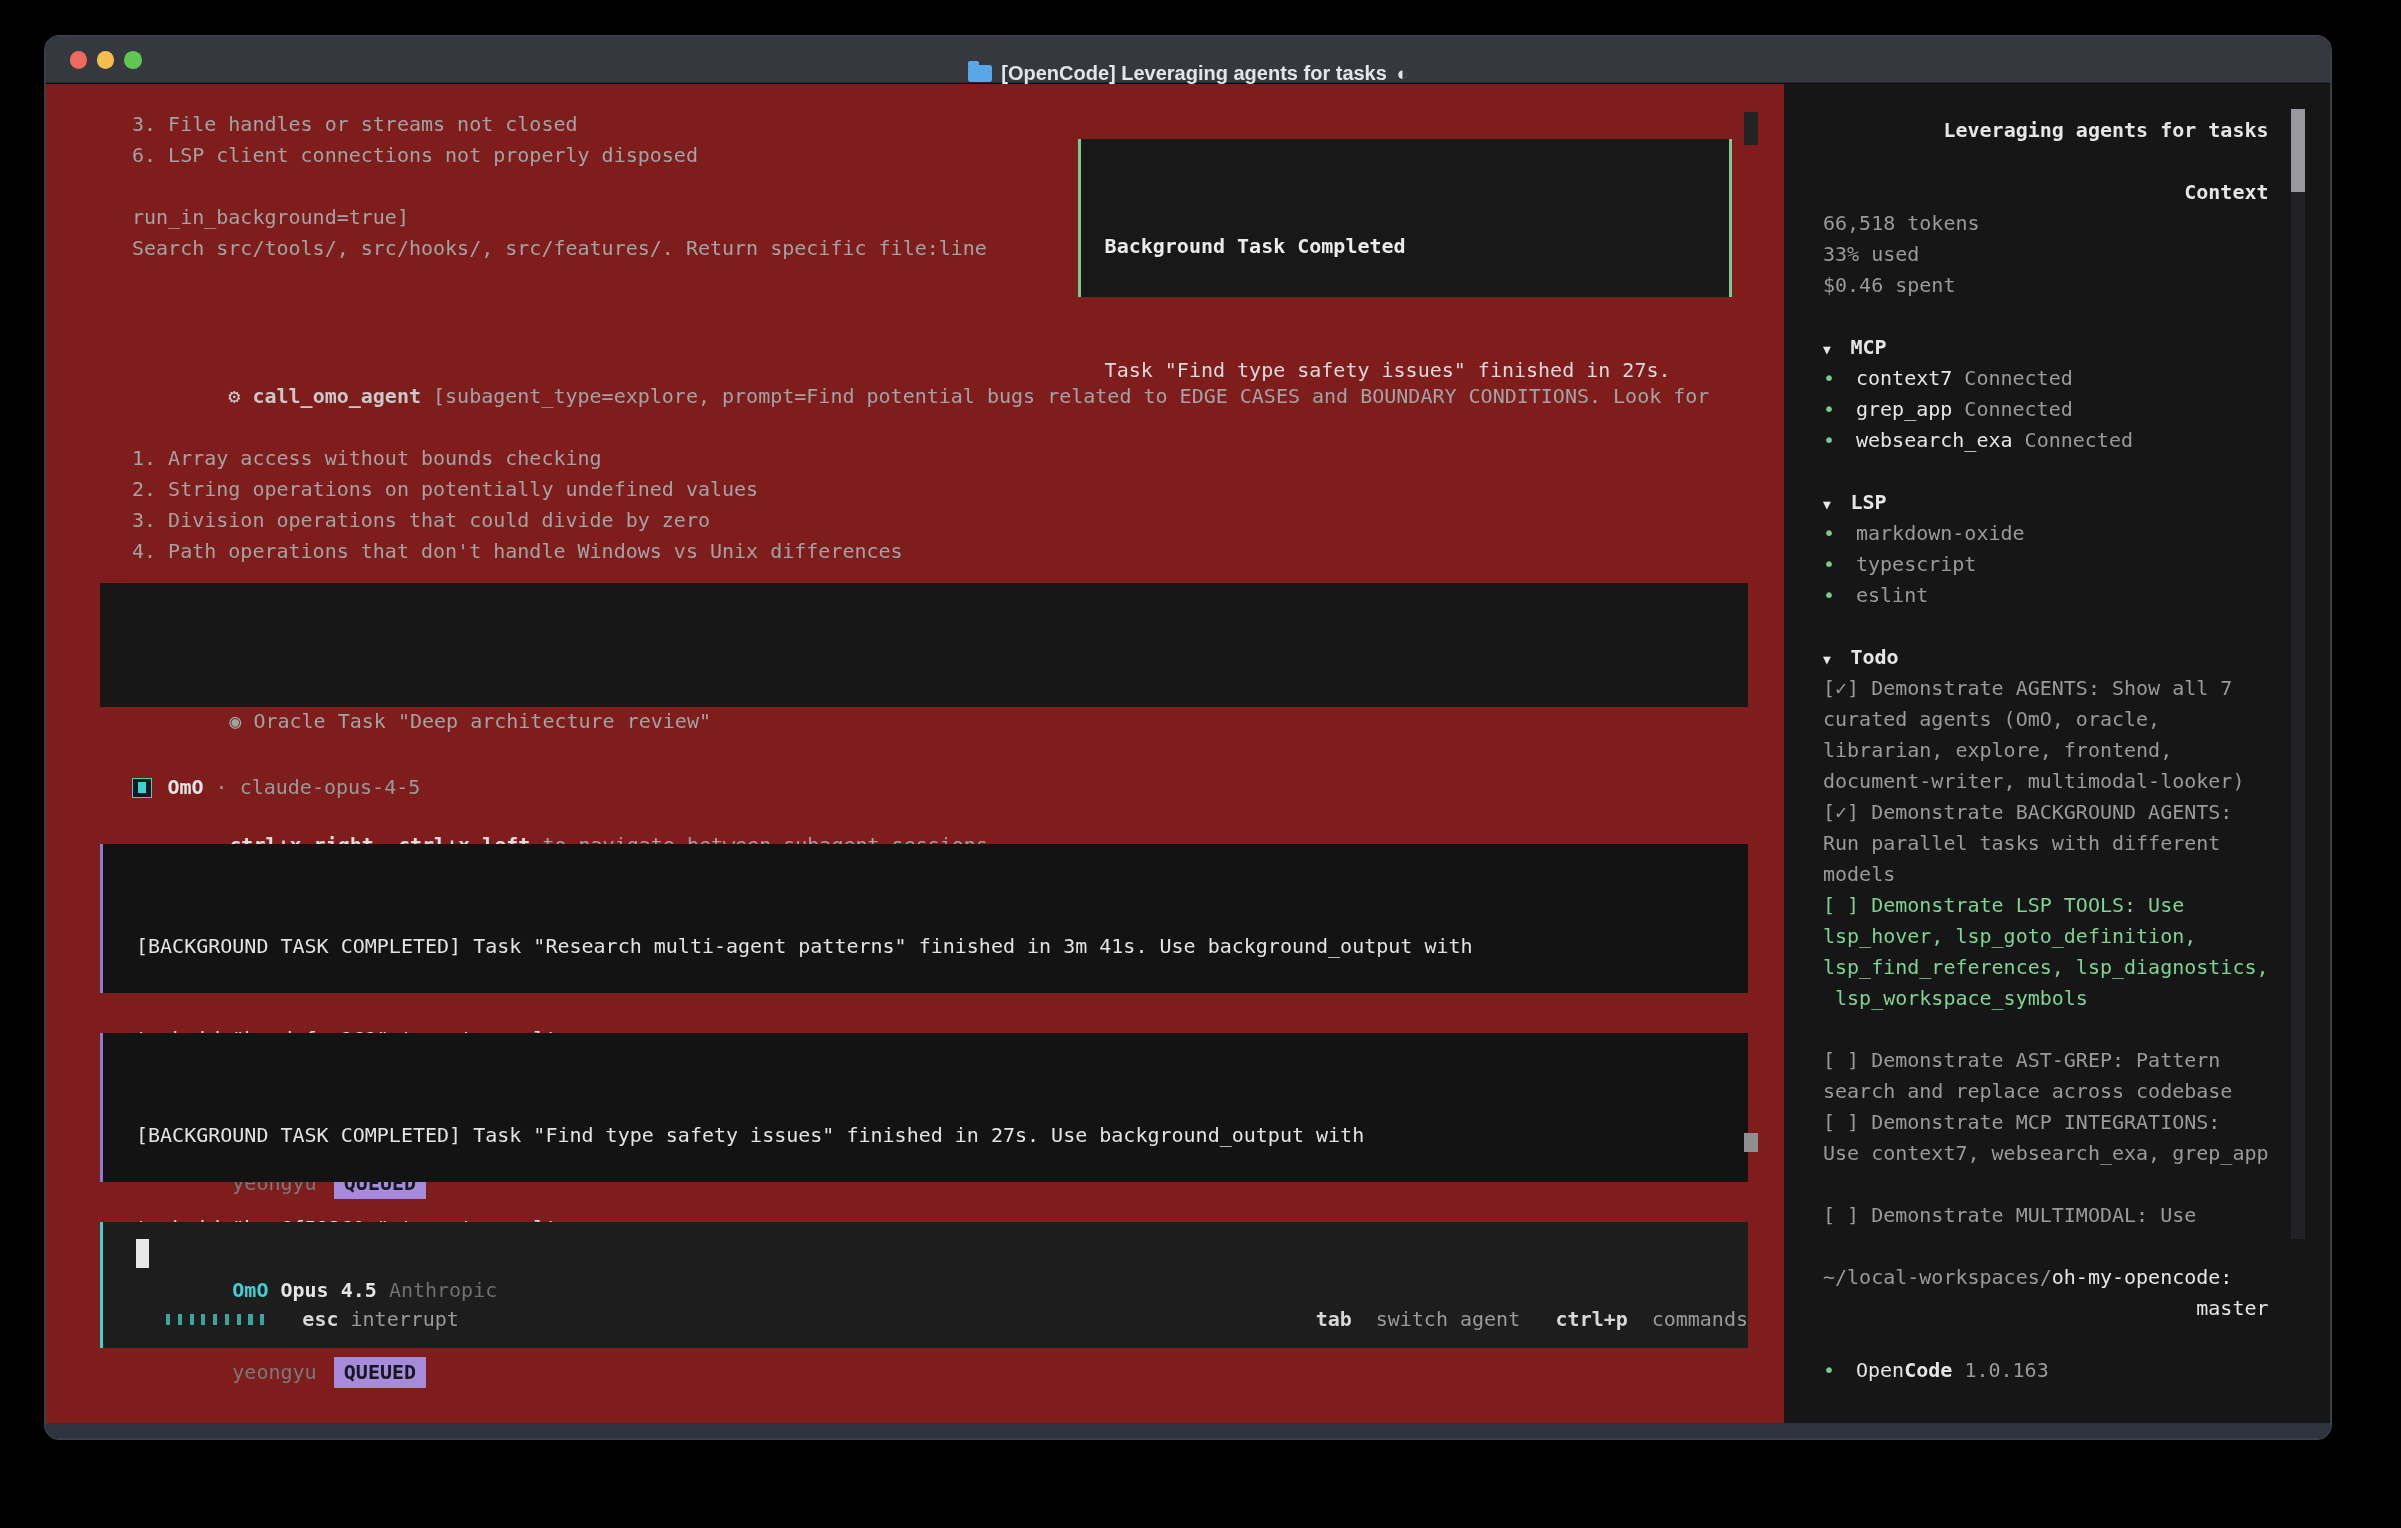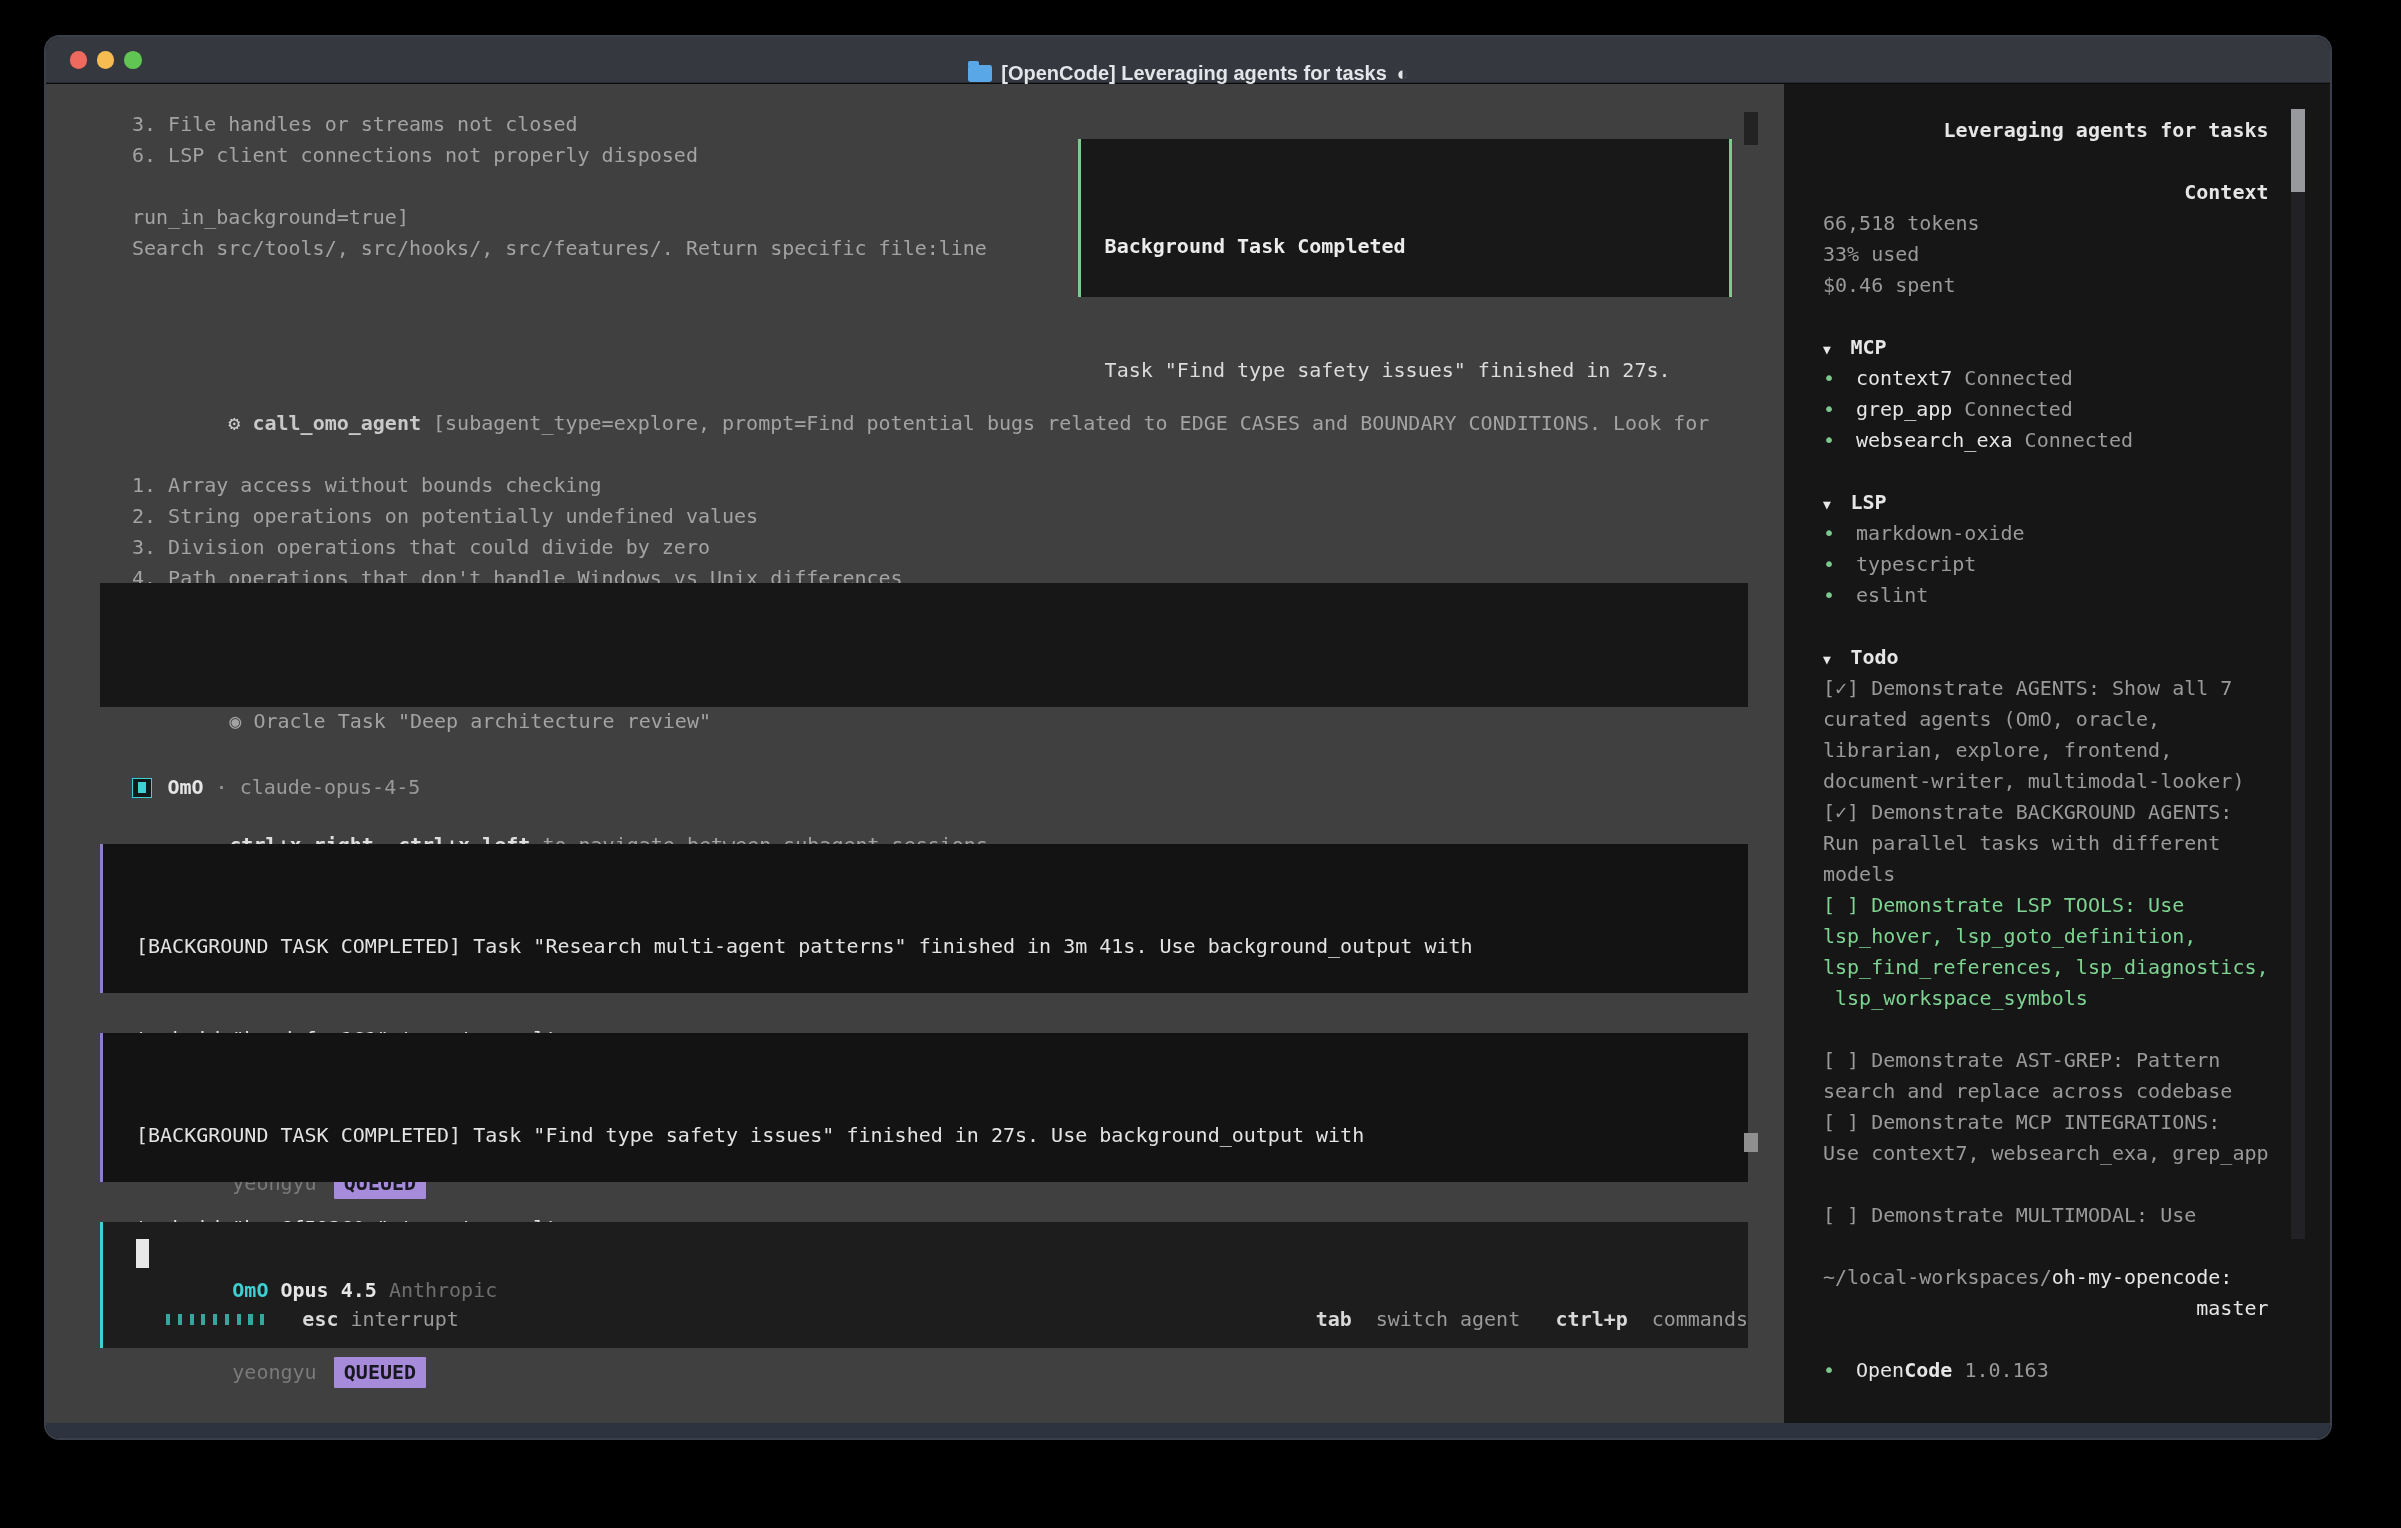--- a/index.html
+++ b/index.html
@@ -18,35 +18,35 @@
   .light { width:17.7px; height:17.7px; border-radius:50%; }
   .light.red { background:#ee6a5f; } .light.yellow { background:#f5bd4f; } .light.green { background:#61c554; }
   .titlewrap { display:flex; align-items:center; gap:9.5px;
                font-family:"Liberation Sans", sans-serif; font-weight:bold; font-size:20px; color:#e3e5e9;margin-top:28px; }
   .foldericon { position:relative; width:23.6px; height:17.7px; background:#5aa7e8; border-radius:2.4px; }
   .foldericon::before { content:""; position:absolute; left:0; top:-3.5px; width:10.6px; height:4.7px;
                         background:#5aa7e8; border-radius:1.8px 1.8px 0 0; }
   .title-glyph { font-weight:normal; font-size:19px; }
 
   
-  .content { position:absolute; left:0; top:47px; right:0; bottom:15.4px; background:#404040; }
+  .content { position:absolute; left:0; top:47px; right:0; bottom:15.4px; background:#7f1d1d; }
   .footerbar { position:absolute; left:0; bottom:0; right:0; height:15.4px; background:#2d3440;
                border-radius:0 0 13px 13px; }
 
   .mono { font-size:20px; line-height:31px; white-space:pre; color:#a3a3a3; }
   .line { height:31px; white-space:pre; }
   .bold { font-weight:bold; }
   .white { color:#e6e6e6;text-align:right; }
   .dim { color:#9a9a9a; }
   .dim2 { color:#707070; }
   .greentx { color:#7ed492; }
   .cyantx { color:#3fd0d4; }
 
   .preblock { position:absolute; left:86px; top:25px; }
-  .toolblock { position:absolute; left:86px; top:231px; }
+  .toolblock { position:absolute; left:86px; top:204px; }
 
   
   .toast { position:absolute; left:1032px; top:55px; width:654px; height:158px; background:#181818;
            border-left:3px solid #7ec98f; border-right:3px solid #7ec98f; padding:29.5px 23.6px 0 23.6px; }
   .toast .t1 { color:#ececec; font-weight:bold; }
   .toast .t2 { color:#dcdcdc; margin-top:31px; }
 
   
   .oracle { position:absolute; left:54px; top:499px; width:1648px; height:124px; background:#171717;
             padding:29.5px 0 0 33px; }

